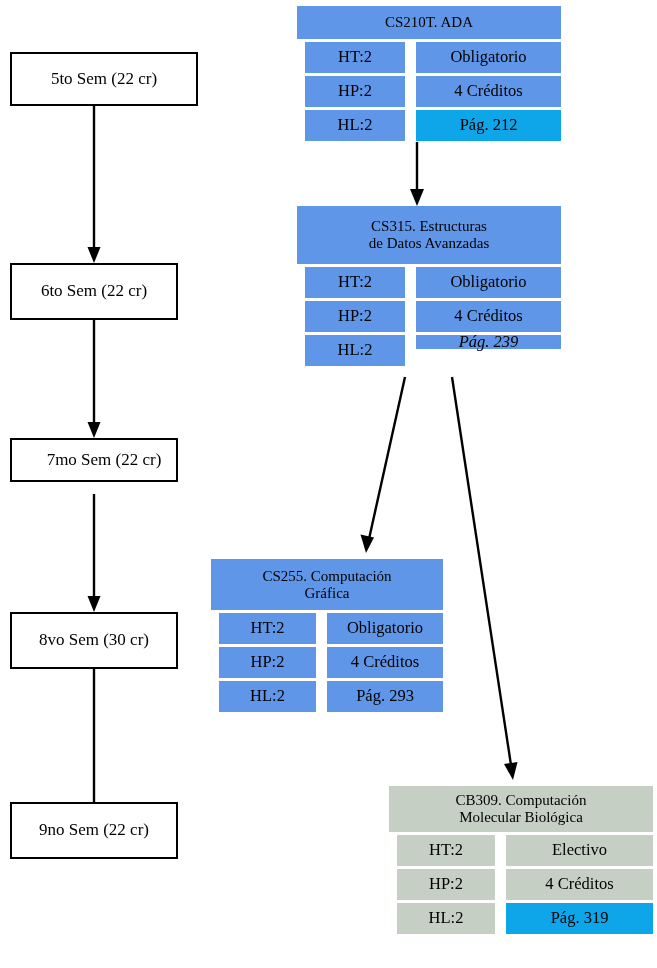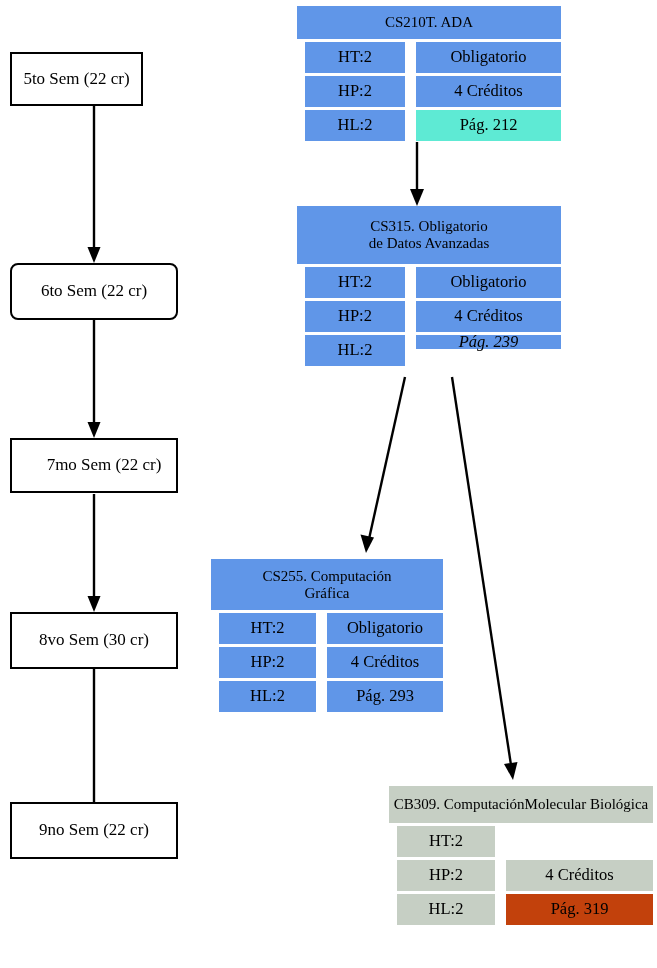--- a/index.html
+++ b/index.html
@@ -128,29 +128,29 @@
       <line class="edge-line" x1="405" y1="377" x2="369" y2="539"></line>
       <polygon class="edge-head" points="366,553 360.5,534.5 374,537.5"></polygon>
     </g>
 
     <g>
       <line class="edge-line" x1="452" y1="377" x2="511" y2="765"></line>
       <polygon class="edge-head" points="513,780 504,764 517.5,762"></polygon>
     </g>
   </svg>
 
-  <div class="sem-box" style="left:10px; top:52px; width:133px; height:54px;align-items:center;">
+  <div class="sem-box" style="left:10px; top:52px; width:188px; height:54px;align-items:center;">
     <span>5to Sem (22 cr)</span>
   </div>
 
-  <div class="sem-box" style="left:10px; top:263px; width:168px; height:57px;border-radius:8px;">
+  <div class="sem-box" style="left:10px; top:263px; width:168px; height:57px;">
     <span>6to Sem (22 cr)</span>
   </div>
 
-  <div class="sem-box" style="left:10px; top:438px; width:168px; height:55px;padding-left:20px;">
+  <div class="sem-box" style="left:10px; top:438px; width:168px; height:44px;padding-left:20px;">
     <span>7mo Sem (22 cr)</span>
   </div>
 
   <div class="sem-box" style="left:10px; top:612px; width:168px; height:57px;">
     <span>8vo Sem (30 cr)</span>
   </div>
 
   <div class="sem-box" style="left:10px; top:802px; width:168px; height:57px;">
     <span>9no Sem (22 cr)</span>
   </div>
@@ -162,27 +162,27 @@
     <div class="c-row">
       <div class="c-cell c-left" style="background:#6096e8; width:100px; height:31px;">HT:2</div>
       <div class="c-cell c-right" style="background:#6096e8; height:31px;">Obligatorio</div>
     </div>
     <div class="c-row">
       <div class="c-cell c-left" style="background:#6096e8; width:100px; height:31px;">HP:2</div>
       <div class="c-cell c-right" style="background:#6096e8; height:31px;">4 Créditos</div>
     </div>
     <div class="c-row">
       <div class="c-cell c-left" style="background:#6096e8; width:100px; height:31px;">HL:2</div>
-      <div class="c-cell c-right" style="background:#5eead4; height:31px;">Pág. 212</div>
+      <div class="c-cell c-right" style="background:#0ea5e9; height:31px;">Pág. 212</div>
     </div>
   </div>
 
   <div class="course" style="left:297px; top:206px; width:264px;">
     <div class="c-head" style="background:#6096e8; height:58px; flex-direction:column;">
-      <span>CS315. Obligatorio</span>
+      <span>CS315. Estructuras</span>
       <span>de Datos Avanzadas</span>
     </div>
     <div class="c-row">
       <div class="c-cell c-left" style="background:#6096e8; width:100px; height:31px;">HT:2</div>
       <div class="c-cell c-right" style="background:#6096e8; height:31px;">Obligatorio</div>
     </div>
     <div class="c-row">
       <div class="c-cell c-left" style="background:#6096e8; width:100px; height:31px;">HP:2</div>
       <div class="c-cell c-right" style="background:#6096e8; height:31px;">4 Créditos</div>
     </div>
@@ -205,30 +205,31 @@
       <div class="c-cell c-left" style="background:#6096e8; width:97px; height:31px;">HP:2</div>
       <div class="c-cell c-right" style="background:#6096e8; height:31px;">4 Créditos</div>
     </div>
     <div class="c-row">
       <div class="c-cell c-left" style="background:#6096e8; width:97px; height:31px;">HL:2</div>
       <div class="c-cell c-right" style="background:#6096e8; height:31px;font-family:Liberation Serif, serif;">Pág. 293</div>
     </div>
   </div>
 
   <div class="course" style="left:389px; top:786px; width:264px;">
-    <div class="c-head" style="background:#c6cfc4; height:37px; flex-direction:row;">
+    <div class="c-head" style="background:#c6cfc4; height:46px; flex-direction:column;">
       <span>CB309. Computación</span>
       <span>Molecular Biológica</span>
     </div>
     <div class="c-row">
       <div class="c-cell c-left" style="background:#c6cfc4; width:98px; height:31px;">HT:2</div>
+      <div class="c-cell c-right" style="background:#c6cfc4; height:31px;">Electivo</div>
     </div>
     <div class="c-row">
       <div class="c-cell c-left" style="background:#c6cfc4; width:98px; height:31px;">HP:2</div>
       <div class="c-cell c-right" style="background:#c6cfc4; height:31px;">4 Créditos</div>
     </div>
     <div class="c-row">
       <div class="c-cell c-left" style="background:#c6cfc4; width:98px; height:31px;">HL:2</div>
-      <div class="c-cell c-right" style="background:#c2410c; height:31px;">Pág. 319</div>
+      <div class="c-cell c-right" style="background:#0ea5e9; height:31px;">Pág. 319</div>
     </div>
   </div>
 
 </div>
 
 </body></html>

